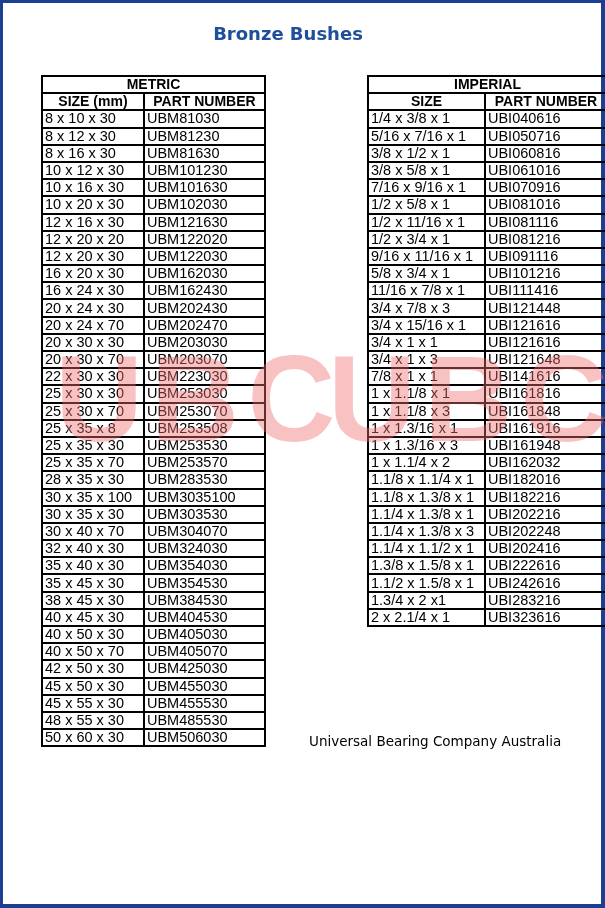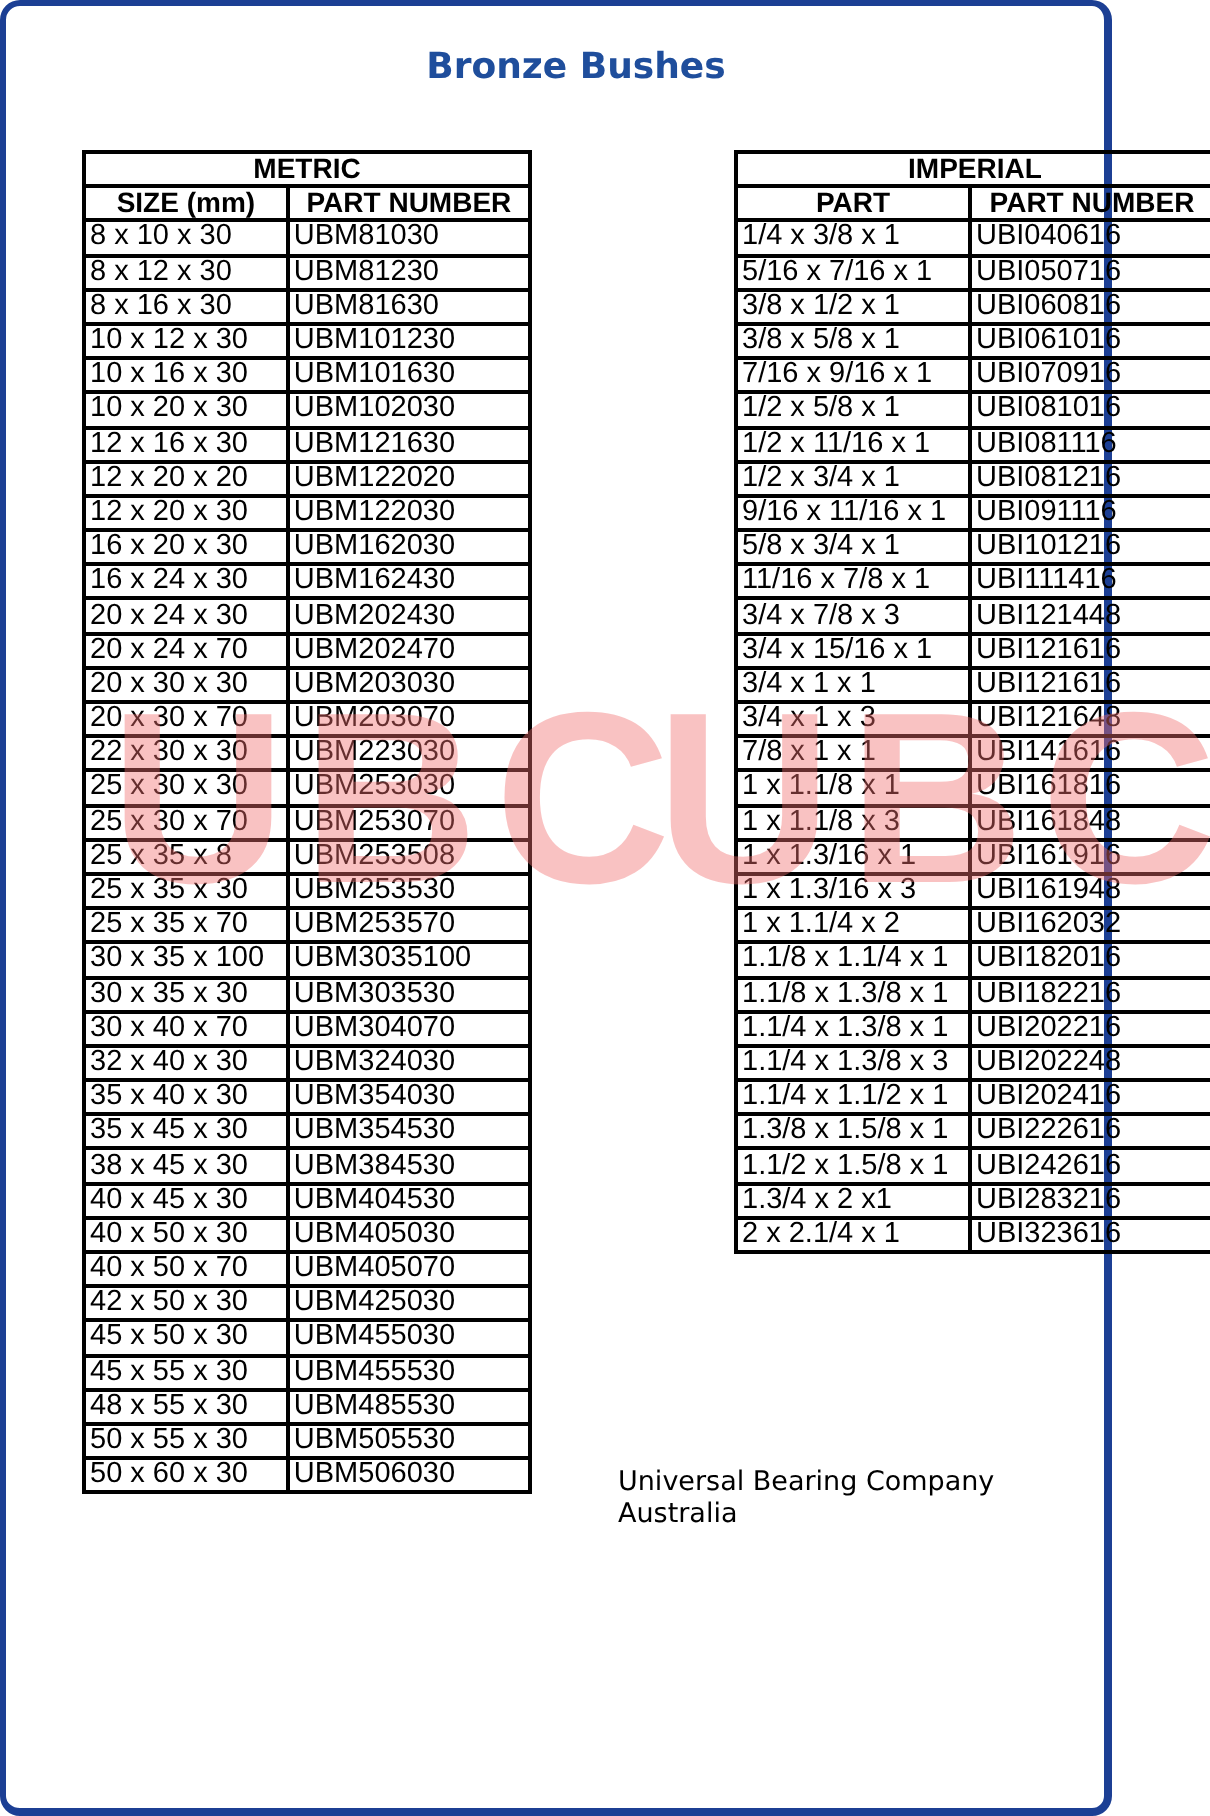--- a/index.html
+++ b/index.html
@@ -1,26 +1,25 @@
 <!DOCTYPE html>
 <html><head>
 <meta charset="utf-8">
 <style>
   html, body { margin:0; padding:0; }
   body {
     width:605px; height:908px; position:relative; overflow:hidden;
     background:#fff; font-family:"Liberation Sans", sans-serif;
   }
   .frame {
-    position:absolute; left:0; top:0; width:556px; height:908px;
+    position:absolute; left:0; top:0; width:605px; height:908px;
     box-sizing:border-box;
     border-left:3px solid #1c3f94; border-top:3px solid #1c3f94;
     border-right:4px solid #1c3f94; border-bottom:4px solid #1c3f94;
     background:#fff;
-    border-radius:10px;
   }
   .title {
     position:absolute; left:0; width:570px; top:20px; text-align:center;
     font-family:"DejaVu Sans", sans-serif; font-weight:bold; font-size:18px;
     color:#1f4e9c;
   }
   table.parts {
     position:absolute; border-collapse:collapse; background:transparent;
     font-size:14.5px; color:#000;
   }
@@ -147,20 +146,24 @@
         </tr>
         <tr>
           <td>25 x 35 x 30</td>
           <td>UBM253530</td>
         </tr>
         <tr>
           <td>25 x 35 x 70</td>
           <td>UBM253570</td>
         </tr>
         <tr>
+          <td>28 x 35 x 30</td>
+          <td>UBM283530</td>
+        </tr>
+        <tr>
           <td>30 x 35 x 100</td>
           <td>UBM3035100</td>
         </tr>
         <tr>
           <td>30 x 35 x 30</td>
           <td>UBM303530</td>
         </tr>
         <tr>
           <td>30 x 40 x 70</td>
           <td>UBM304070</td>
@@ -201,43 +204,39 @@
           <td>45 x 50 x 30</td>
           <td>UBM455030</td>
         </tr>
         <tr>
           <td>45 x 55 x 30</td>
           <td>UBM455530</td>
         </tr>
         <tr>
           <td>48 x 55 x 30</td>
           <td>UBM485530</td>
-        </tr>
-        <tr>
-          <td>50 x 55 x 30</td>
-          <td>UBM505530</td>
         </tr>
         <tr>
           <td>50 x 60 x 30</td>
           <td>UBM506030</td>
         </tr>
       </tbody>
   </table>
 
   <table class="parts" id="imperial">
     <colgroup>
         <col class="c1">
         <col class="c2">
       </colgroup>
     <thead>
       <tr>
           <th colspan="2">IMPERIAL</th>
         </tr>
       <tr>
-        <th>PART</th>
+        <th>SIZE</th>
         <th>PART NUMBER</th>
       </tr>
     </thead>
     <tbody id="imperial-body">
         <tr>
           <td>1/4 x 3/8 x 1</td>
           <td>UBI040616</td>
         </tr>
         <tr>
           <td>5/16 x 7/16 x 1</td>

